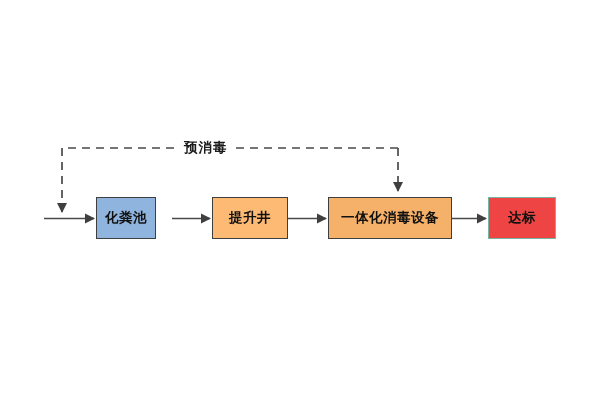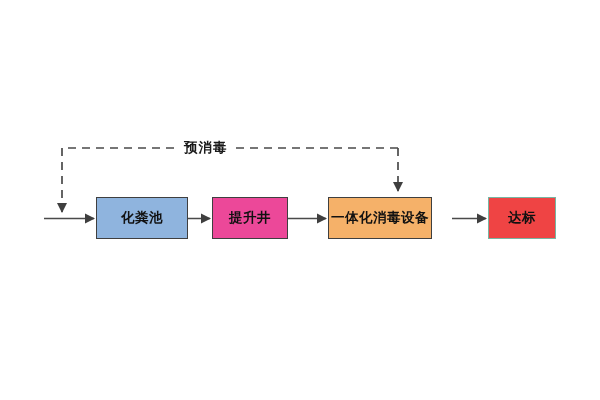--- a/index.html
+++ b/index.html
@@ -79,29 +79,29 @@
 
     <line x1="452" y1="218.5" x2="486" y2="218.5" stroke="#4a4a4a" stroke-width="1.7" marker-end="url(#arrow-solid)"></line>
 
     <polyline points="398,148 62,148 62,212" fill="none" stroke="#4a4a4a" stroke-width="1.7" stroke-dasharray="8,6" marker-end="url(#arrow-dash)"></polyline>
 
     <polyline points="398,148 398,191" fill="none" stroke="#4a4a4a" stroke-width="1.7" stroke-dasharray="8,6" marker-end="url(#arrow-dash)"></polyline>
   </svg>
 
   <div class="dash-label" style="left:180px; top:141px;">预消毒</div>
 
-  <div class="node" style="left:96px; top:197px; width:92px; height:42px; background:#8FB4DE; border-color:#3f3f3f;">
+  <div class="node" style="left:96px; top:197px; width:60px; height:42px; background:#8FB4DE; border-color:#3f3f3f;">
     <span>化粪池</span>
   </div>
 
-  <div class="node dark-fill" style="left:212px; top:197px; width:76px; height:42px; background:#ec4899; border-color:#3f3f3f;">
+  <div class="node dark-fill" style="left:212px; top:197px; width:76px; height:42px; background:#fdba74; border-color:#3f3f3f;">
     <span>提升井</span>
   </div>
 
-  <div class="node" style="left:328px; top:197px; width:104px; height:42px; background:#F5B169; border-color:#3f3f3f;">
+  <div class="node" style="left:328px; top:197px; width:124px; height:42px; background:#F5B169; border-color:#3f3f3f;">
     <span>一体化消毒设备</span>
   </div>
 
   <div class="node" style="left:488px; top:197px; width:68px; height:42px; background:#ef4444; border-color:#77b5a2;">
     <span>达标</span>
   </div>
 
 </div>
 
 </body></html>

